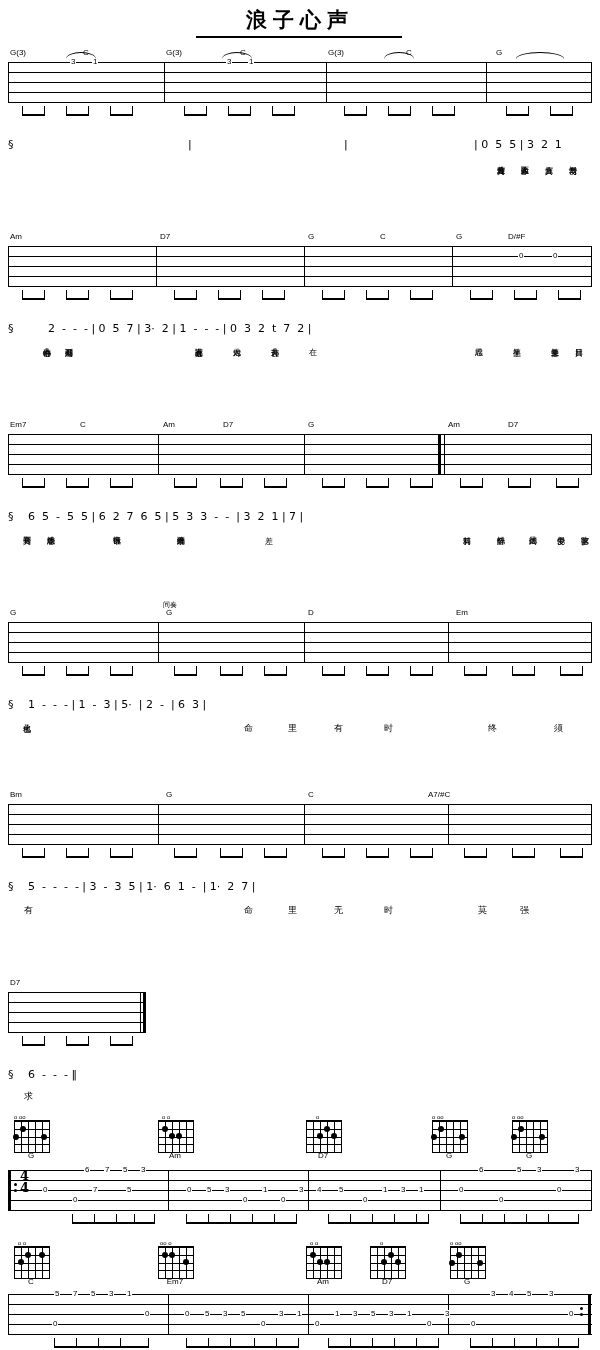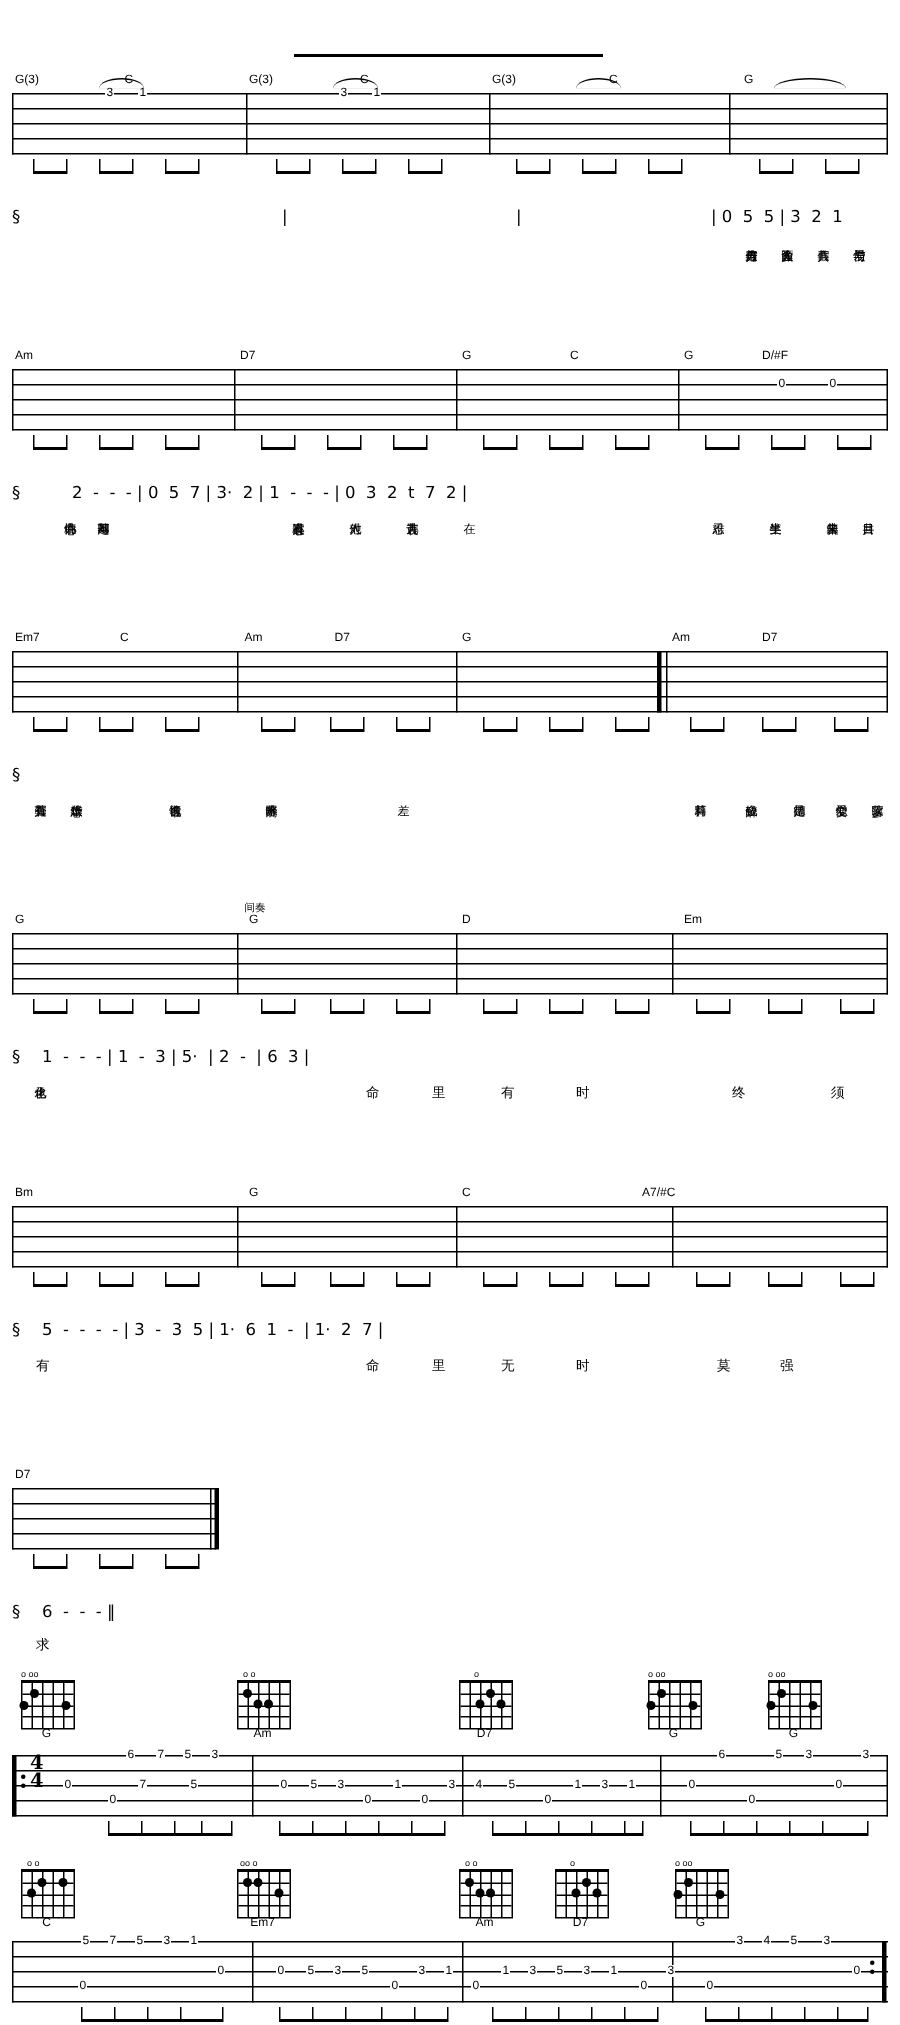--- a/index.html
+++ b/index.html
@@ -77,20 +77,21 @@
   .timesig{position:absolute;left:4px;top:4px;font-size:13px;font-weight:bold;
     font-family:"DejaVu Serif",serif;line-height:12px;text-align:center;}
   .repeat-dots{position:absolute;width:3px;}
   .repeat-dots i{display:block;width:3px;height:3px;background:#000;border-radius:50%;margin:3px 0;}
 </style>
 </head>
 <body>
 
 <div class="sheet">
 
+  <div class="title">浪子心声</div>
   <div class="title-underline"></div>
 
   <div class="system" style="top:48px">
     <div>
       <span class="chordlab" style="left:2px;top:0">G(3)</span>
       <span class="chordlab" style="left:75px;top:0">C</span>
       <span class="chordlab" style="left:158px;top:0">G(3)</span>
       <span class="chordlab" style="left:232px;top:0">C</span>
       <span class="chordlab" style="left:320px;top:0">G(3)</span>
       <span class="chordlab" style="left:398px;top:0">C</span>
@@ -306,20 +307,21 @@
         <div class="beam" style="left:500px;top:8px;width:22px"></div>
       <div class="stem" style="left:522px;top:0;height:10px"></div>
       <div class="stem" style="left:548px;top:0;height:10px"></div>
         <div class="beam" style="left:548px;top:8px;width:22px"></div>
       <div class="stem" style="left:570px;top:0;height:10px"></div>
     </div>
   </div>
 
   <div class="numline" style="top:510px">
     <span style="left:0">§</span>
+    <span style="left:20px">6  5  -  5  5 | 6  2  7  6  5 | 5  3  3  -  -  | 3  2  1 | 7 |</span>
   </div>
   <div class="lyrline" style="top:530px;height:42px">
     <span class="lyr-v" style="left:14px;top:0">莫知否有</span>
     <span class="lyr-v" style="left:38px;top:0">华恋难饭</span>
     <span class="lyr-v" style="left:104px;top:0">愧谁行名</span>
     <span class="lyr-v" style="left:168px;top:0">畔水滴不分</span>
     <span class="lyr-v" style="left:256px;top:0">差</span>
     <span class="lyr-v" style="left:454px;top:0">料算莉</span>
     <span class="lyr-v" style="left:488px;top:0">金钱醉</span>
     <span class="lyr-v" style="left:520px;top:0">是德阔</span>

